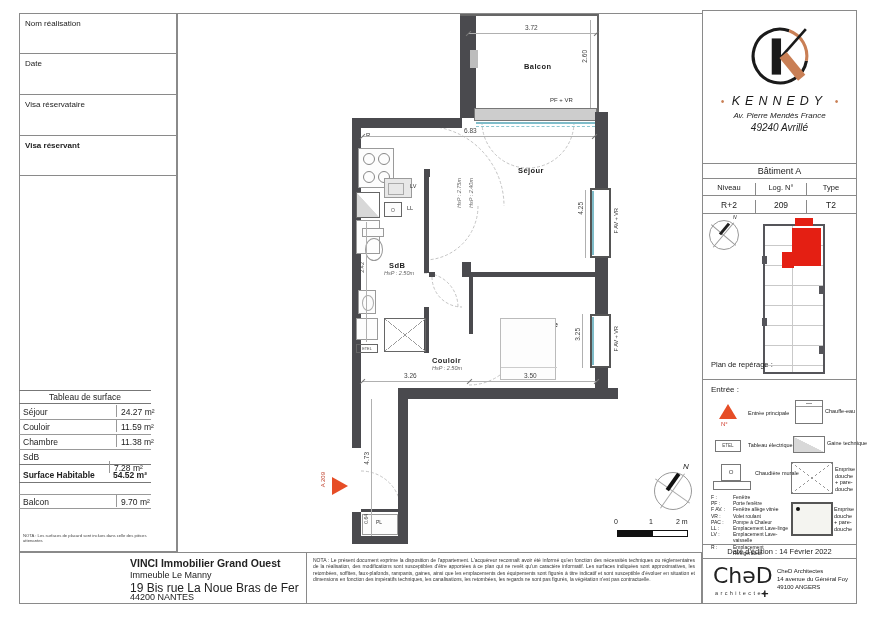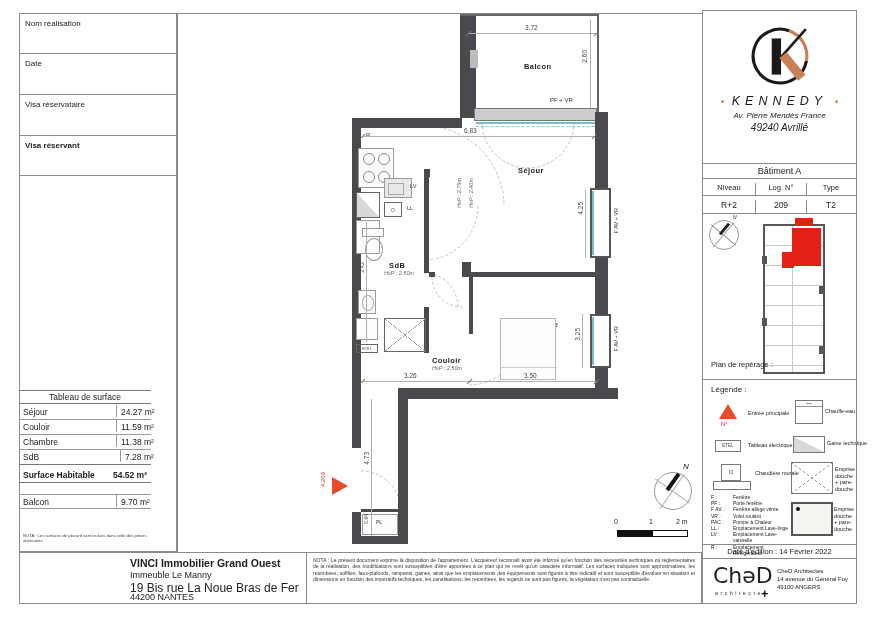--- a/index.html
+++ b/index.html
@@ -58,21 +58,21 @@
   <div class="srow" style="top:30px;height:15px;border-bottom:1px solid #999;">
     <span class="scell" style="left:0;">Couloir</span>
     <span class="scell" style="left:97px;border-left:1px solid #999;width:60px;">11.59 m²</span>
   </div>
   <div class="srow" style="top:45px;height:15px;border-bottom:1px solid #999;">
     <span class="scell" style="left:0;">Chambre</span>
     <span class="scell" style="left:97px;border-left:1px solid #999;width:60px;">11.38 m²</span>
   </div>
   <div class="srow" style="top:60px;height:15px;border-bottom:1px solid #777;">
     <span class="scell" style="left:0;">SdB</span>
-    <span class="scell" style="left:101px;border-left:1px solid #999;width:60px;">7.28 m²</span>
+    <span class="scell" style="left:90px;border-left:1px solid #999;width:60px;margin-top:11px;">7.28 m²</span>
   </div>
   <div class="srow" style="top:75px;height:18px;border-bottom:1px solid #777;font-weight:bold;">
     <span class="scell" style="left:0;top:3px;">Surface Habitable</span>
     <span class="scell" style="right:4px;top:3px;">54.52 m²</span>
   </div>
   <div class="srow" style="top:104px;height:15px;border-top:1px solid #999;border-bottom:1px solid #999;">
     <span class="scell" style="left:0;">Balcon</span>
     <span class="scell" style="left:97px;border-left:1px solid #999;width:60px;">9.70 m²</span>
   </div>
   <div class="srow" style="top:143px;font-size:4.2px;color:#444;padding:0 4px;white-space:normal;">NOTA : Les surfaces de placard sont inclues dans celle des pièces attenantes</div>
@@ -134,21 +134,21 @@
       <div class="abs" style="left:30px;top:-8px;width:18px;height:8px;background:#e41f13;"></div>
       <div class="abs" style="left:-3px;top:30px;width:5px;height:8px;background:#55555a;"></div>
       <div class="abs" style="left:54px;top:60px;width:5px;height:8px;background:#55555a;"></div>
       <div class="abs" style="left:-3px;top:92px;width:5px;height:8px;background:#55555a;"></div>
       <div class="abs" style="left:54px;top:120px;width:5px;height:8px;background:#55555a;"></div>
     </div>
     <div class="lbl" style="left:8px;top:146px;font-size:7.5px;">Plan de repérage :</div>
   </div>
 
   <div class="panelrow" style="top:368px;height:165px;border-top:1px solid #8a8a8a;">
-    <div class="lbl" style="left:8px;top:5px;font-size:8px;">Légende :</div>
+    <div class="lbl" style="left:8px;top:5px;font-size:8px;">Entrée :</div>
 
     <div class="abs" style="left:16px;top:24px;width:0;height:0;border-left:9px solid transparent;border-right:9px solid transparent;border-bottom:15px solid #e64d26;"></div>
     <span class="lbl" style="left:18px;top:41px;font-size:6px;color:#d03a2a;">N°</span>
     <span class="lbl leg-label" style="left:45px;top:30px;">Entrée principale</span>
     <div class="abs" style="left:12px;top:60px;width:24px;height:10px;border:1px solid #777;text-align:center;font-size:4.5px;color:#444;line-height:10px;">ETEL</div>
     <span class="lbl leg-label" style="left:45px;top:62px;">Tableau électrique</span>
     <div class="abs" style="left:18px;top:84px;width:18px;height:15px;border:1px solid #777;text-align:center;font-size:6px;color:#444;line-height:15px;">O</div>
     <div class="abs" style="left:10px;top:101px;width:36px;height:7px;border:1px solid #777;"></div>
     <span class="lbl leg-label" style="left:52px;top:90px;">Chaudière murale</span>
     <div class="abs" style="left:8px;top:114px;width:82px;">

